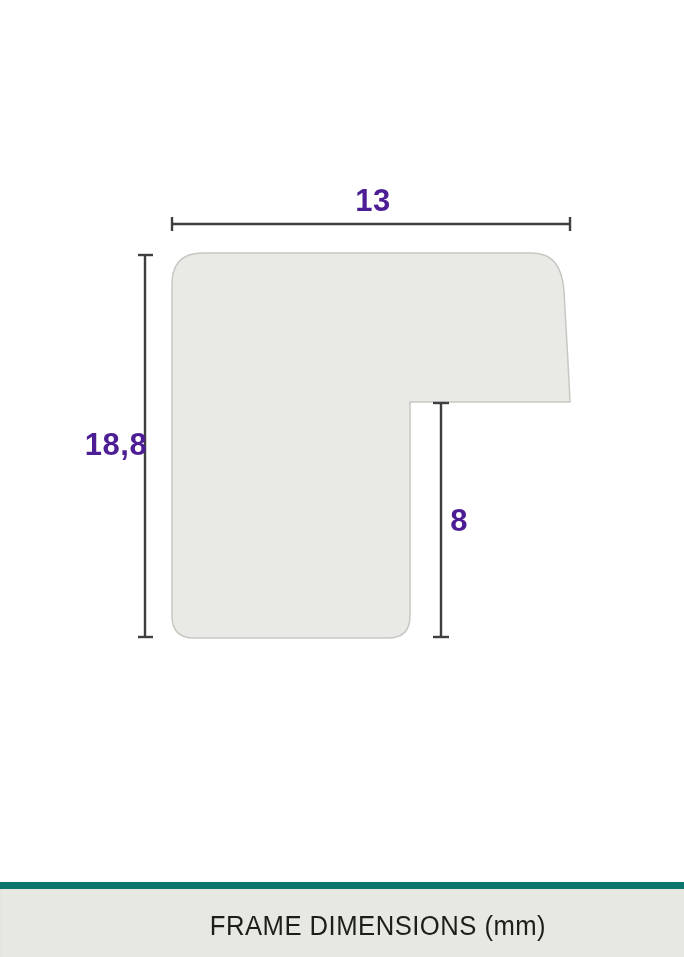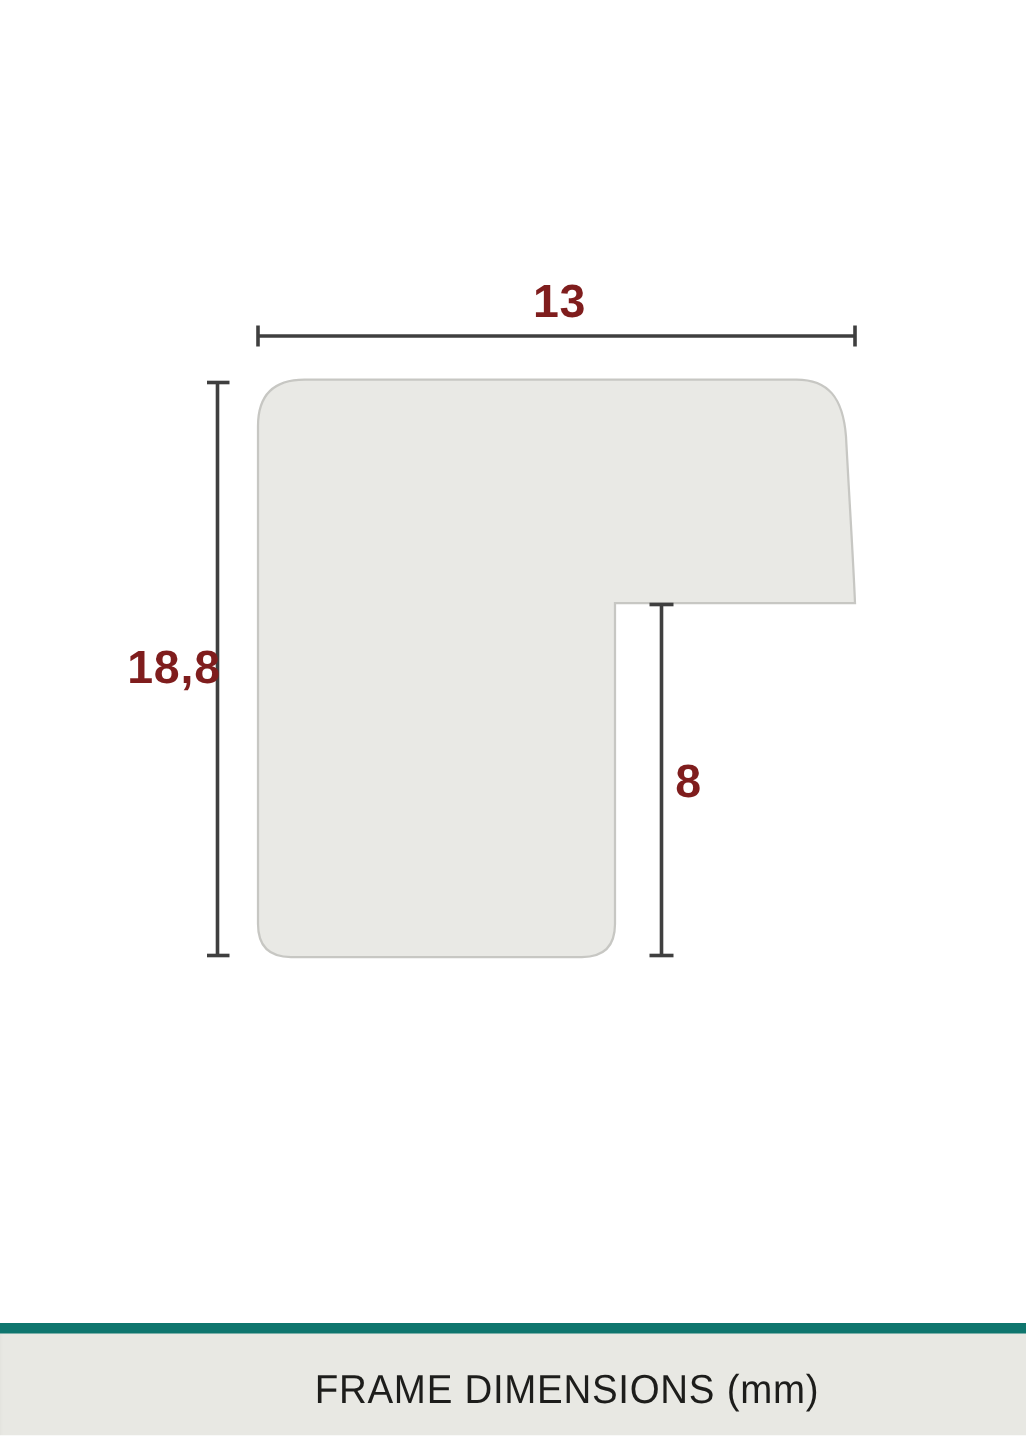--- a/index.html
+++ b/index.html
@@ -31,21 +31,21 @@
   .dim line {
     stroke: #3f3f3f;
     stroke-width: 2.4;
     stroke-linecap: butt;
   }
   .label {
     position: absolute;
     transform: translate(-50%, -50%);
     font-weight: bold;
     font-size: 31px;
-    color: #7f1d1d;
+    color: #4c1d95;
     letter-spacing: 0.5px;
     white-space: nowrap;
   }
   .width-label  { left: 373px; top: 201px; }
   .height-label { left: 116px; top: 445px; }
   .rabbet-label { left: 459px; top: 521px; }
   .footer {
     position: absolute;
     left: 0;
     top: 882px;

